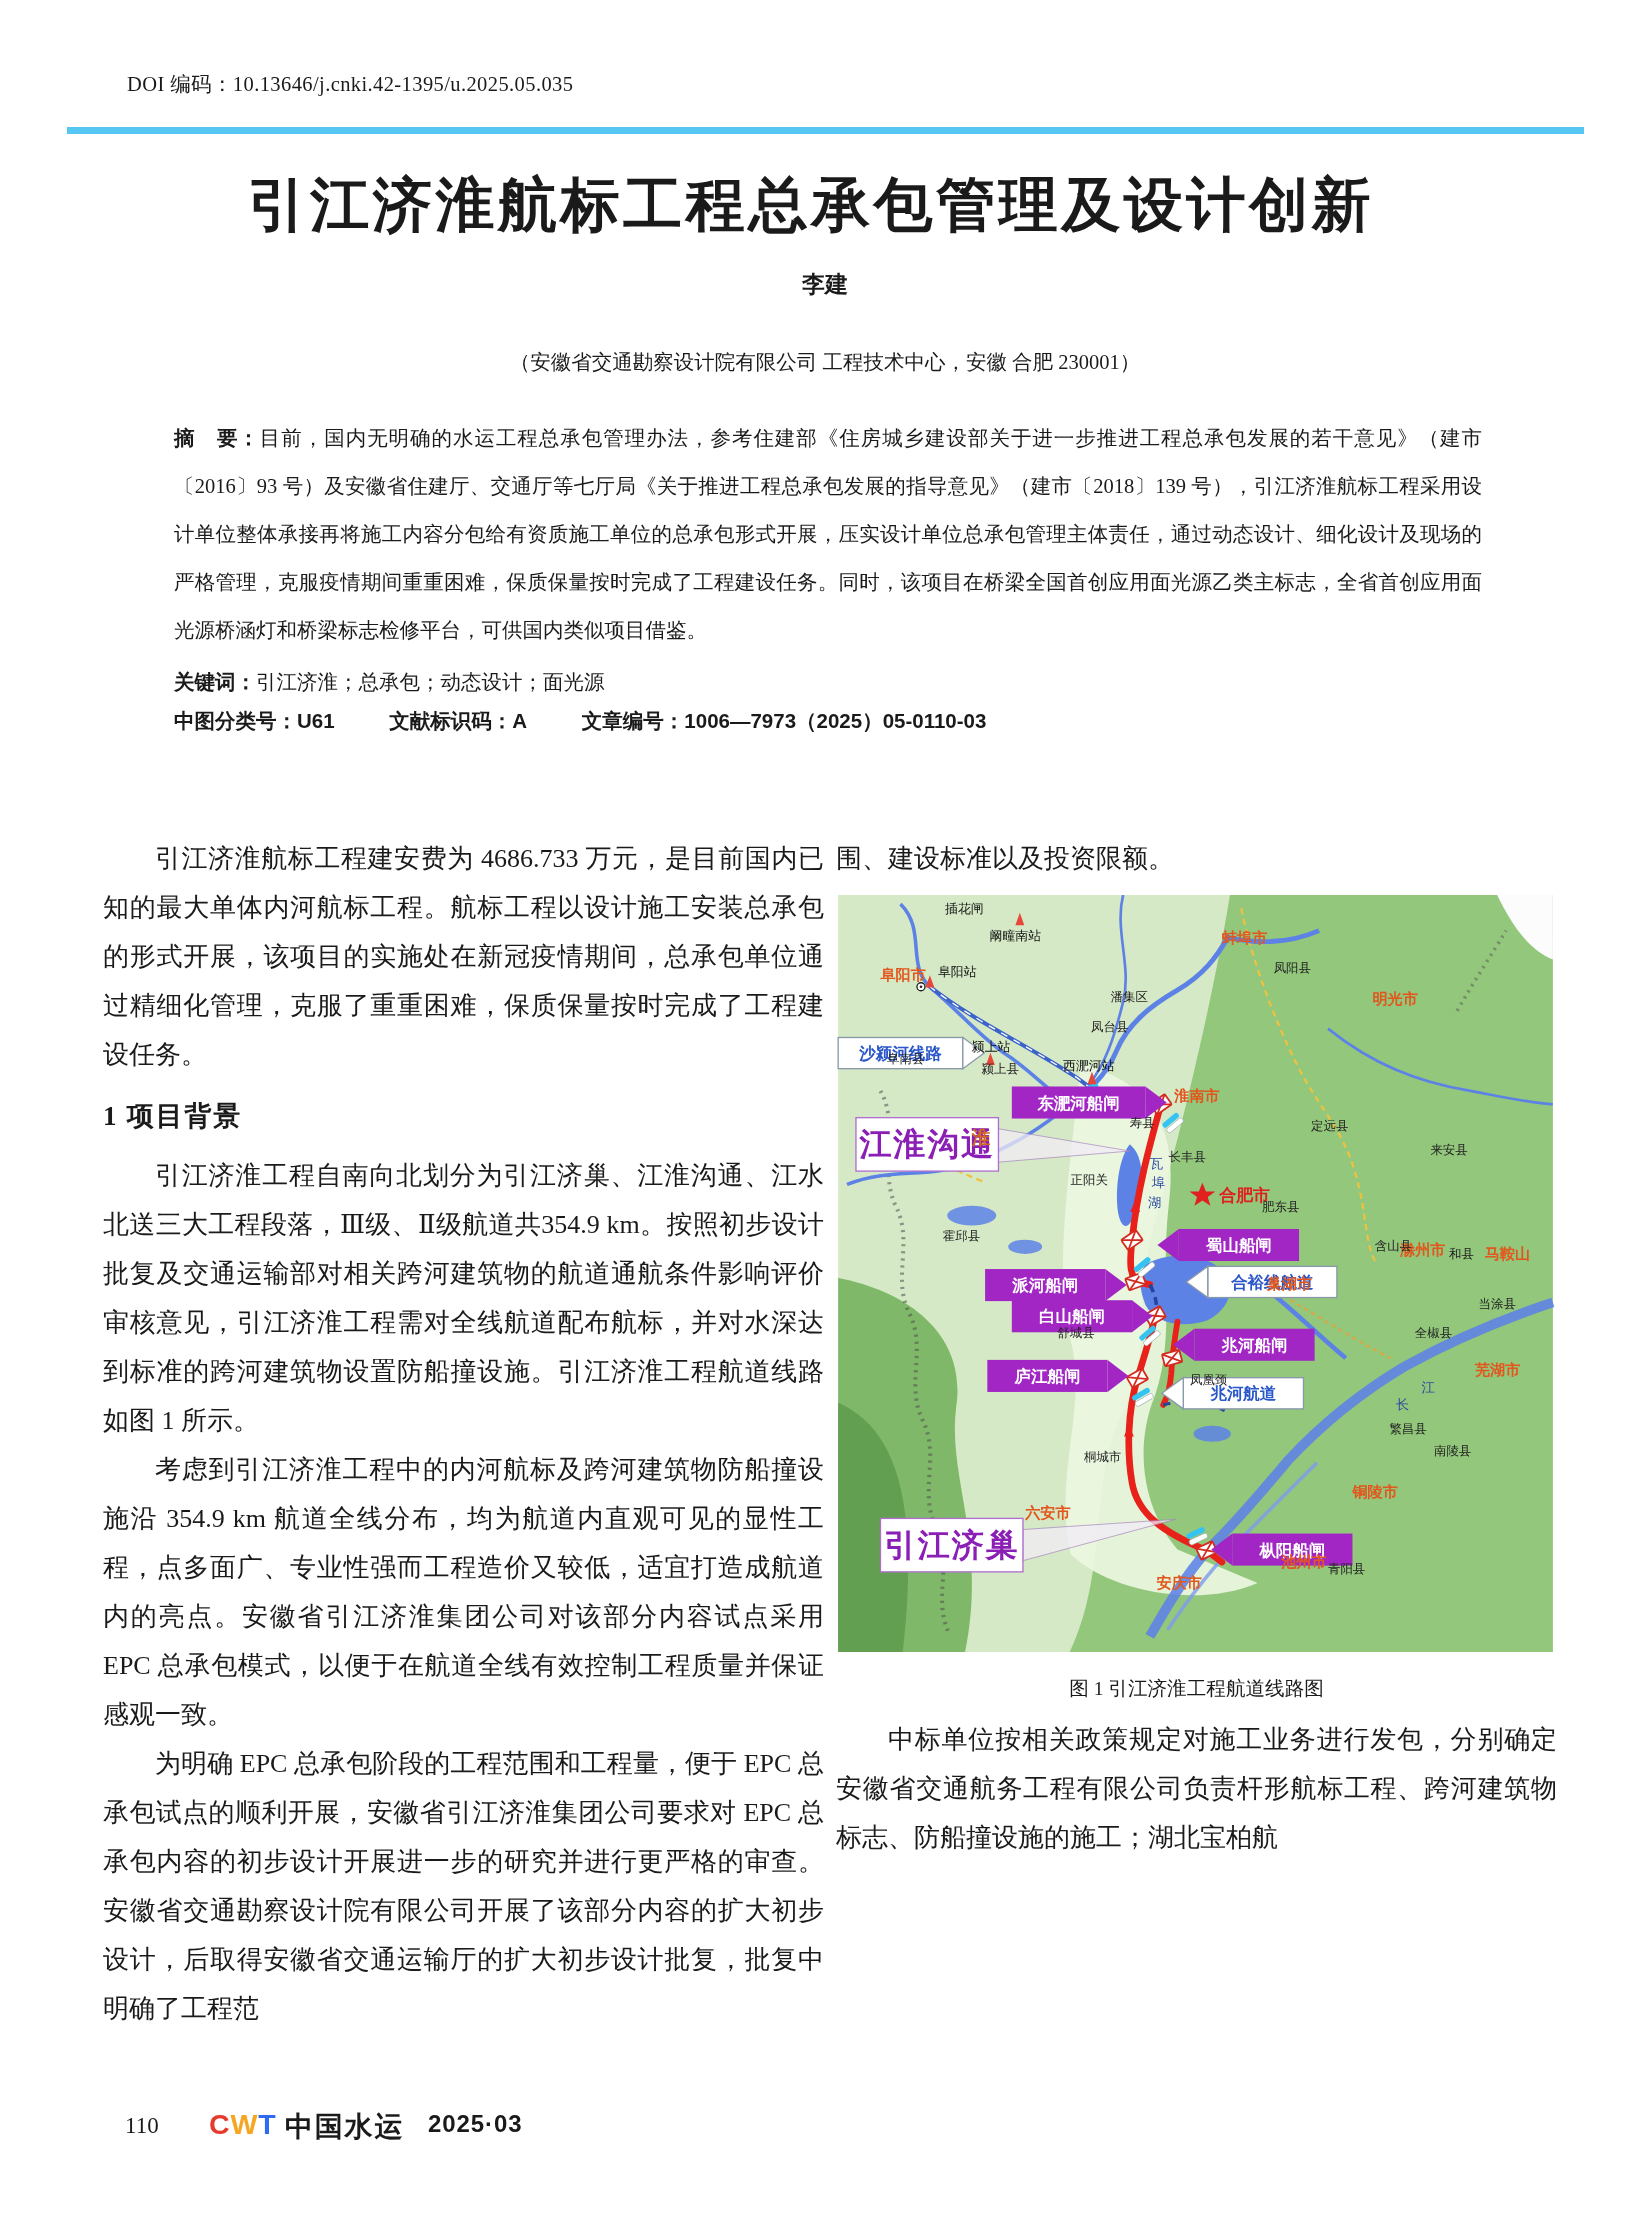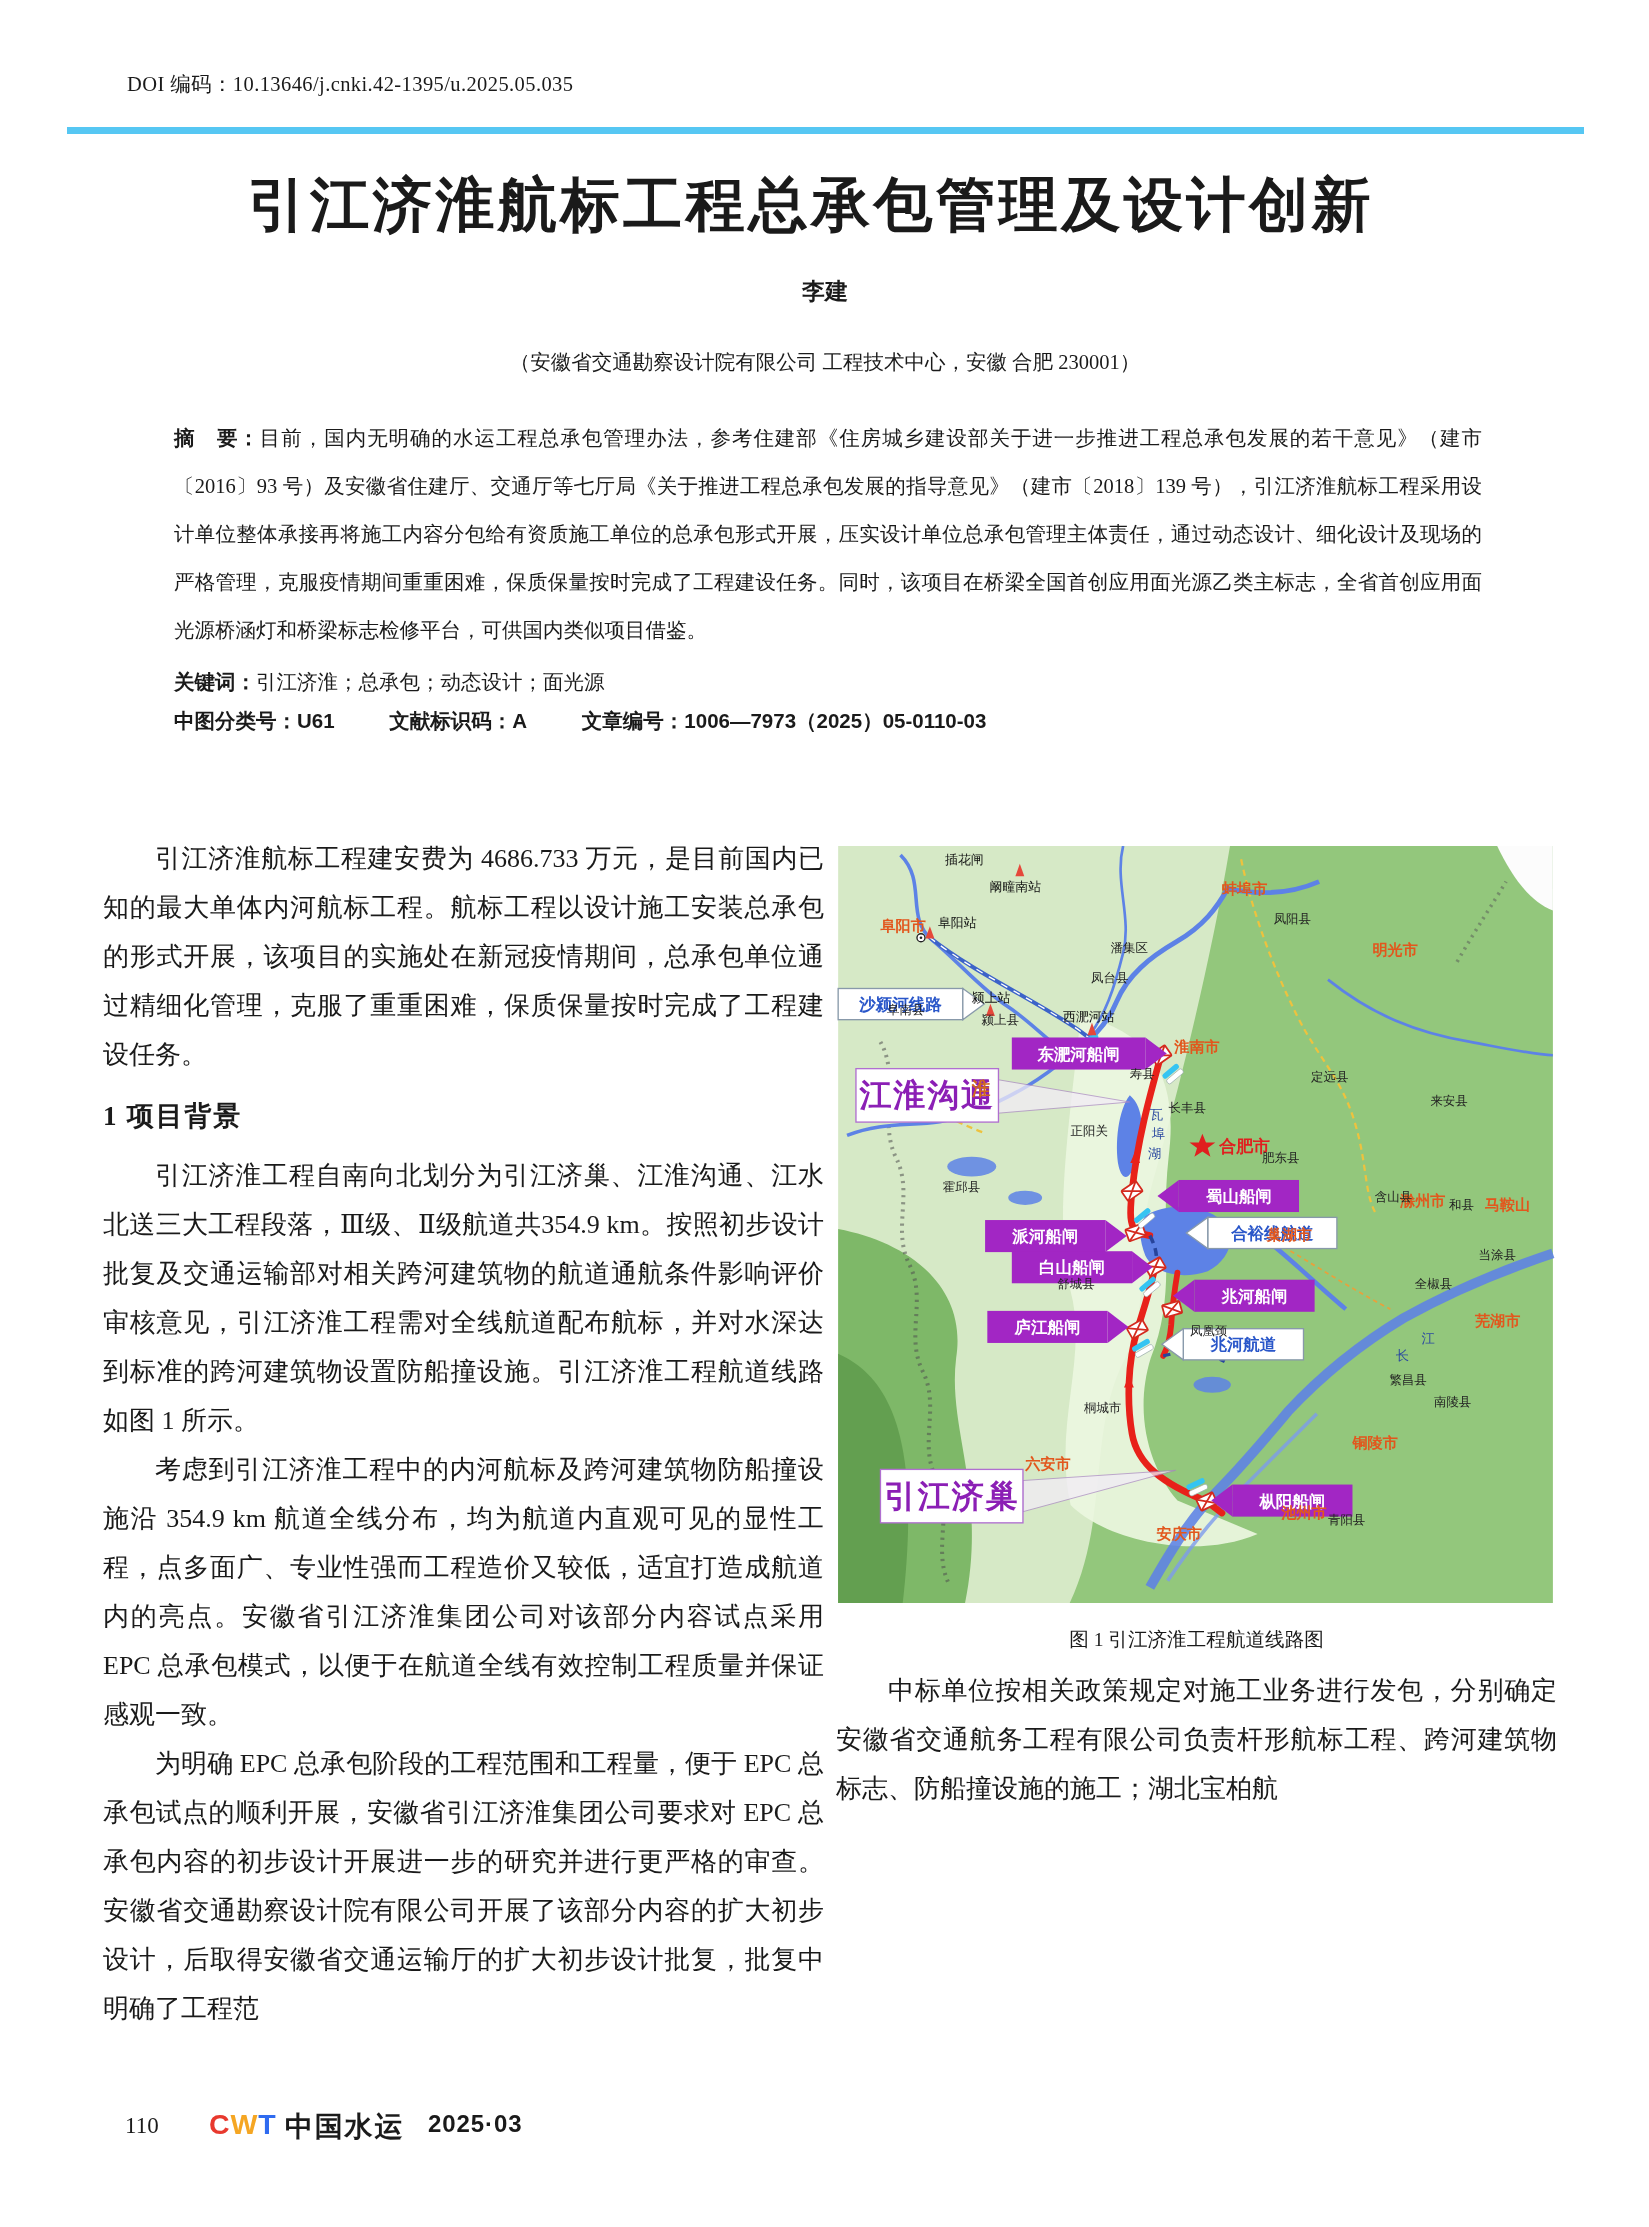--- a/index.html
+++ b/index.html
@@ -2,21 +2,21 @@
 <html style="font-size:7.1px"><head>
 <meta charset="utf-8">
 <style>
   html,body{margin:0;padding:0;background:#fff;}
   .page{position:relative;width:1650px;height:2239px;background:#ffffff;overflow:hidden;
         font-family:"Liberation Serif","DejaVu Serif",serif;color:#1a1a1a;}
   .doi-line{position:absolute;left:127px;top:70px;font-size:20.5px;letter-spacing:0.4px;}
   .header-rule{position:absolute;left:67px;top:127px;width:1517px;height:7.1px;background:#56c7f3;}
   .title{position:absolute;left:0;top:166px;width:1622px;text-align:center;font-size:59px;
          font-weight:bold;letter-spacing:3.6px;}
-  .author{position:absolute;left:0;top:276px;width:1650px;text-align:center;font-size:23px;font-weight:bold;}
+  .author{position:absolute;left:0;top:269px;width:1650px;text-align:center;font-size:23px;font-weight:bold;}
   .affiliation{position:absolute;left:0;top:348px;width:1650px;text-align:center;font-size:20.5px;}
   .abstract{position:absolute;left:174px;top:414px;width:1308px;font-size:20.5px;line-height:48px;
             text-align:justify;}
   .abstract .lbl,.kw .lbl{font-family:"Liberation Sans","DejaVu Sans",sans-serif;font-weight:bold;}
   .kw{position:absolute;left:174px;top:668px;width:1308px;font-size:20.5px;}
   .clc{position:absolute;left:174px;top:707px;width:1308px;font-size:20.5px;
        font-family:"Liberation Sans","DejaVu Sans",sans-serif;font-weight:bold;}
   .clc .pair{margin-right:49px;text-align:right;}
   .col{position:absolute;top:834px;width:721px;font-size:26px;line-height:49px;text-align:justify;}
   .col p{margin:0;text-indent:2em;}
@@ -71,20 +71,21 @@
 
   <div class="col col-left">
     <p>引江济淮航标工程建安费为 4686.733 万元，是目前国内已知的最大单体内河航标工程。航标工程以设计施工安装总承包的形式开展，该项目的实施处在新冠疫情期间，总承包单位通过精细化管理，克服了重重困难，保质保量按时完成了工程建设任务。</p>
     <div class="sec-h">1 项目背景</div>
     <p>引江济淮工程自南向北划分为引江济巢、江淮沟通、江水北送三大工程段落，Ⅲ级、Ⅱ级航道共354.9 km。按照初步设计批复及交通运输部对相关跨河建筑物的航道通航条件影响评价审核意见，引江济淮工程需对全线航道配布航标，并对水深达到标准的跨河建筑物设置防船撞设施。引江济淮工程航道线路如图 1 所示。</p>
     <p>考虑到引江济淮工程中的内河航标及跨河建筑物防船撞设施沿 354.9 km 航道全线分布，均为航道内直观可见的显性工程，点多面广、专业性强而工程造价又较低，适宜打造成航道内的亮点。安徽省引江济淮集团公司对该部分内容试点采用 EPC 总承包模式，以便于在航道全线有效控制工程质量并保证感观一致。</p>
     <p>为明确 EPC 总承包阶段的工程范围和工程量，便于 EPC 总承包试点的顺利开展，安徽省引江济淮集团公司要求对 EPC 总承包内容的初步设计开展进一步的研究并进行更严格的审查。安徽省交通勘察设计院有限公司开展了该部分内容的扩大初步设计，后取得安徽省交通运输厅的扩大初步设计批复，批复中明确了工程范</p>
   </div>
 
   <div class="col col-right">
+    <p class="noindent">围、建设标准以及投资限额。</p>
 
     <div class="figure">
     <svg width="719" height="757" viewBox="0 0 1605 1700" style="font-size:58px">
 
       <rect x="0" y="0" width="1605" height="1700" fill="#d6e9c6"></rect>
       <path d="M880,0 L1605,0 L1605,1700 L520,1700 C610,1510 560,1310 645,1150 C705,1020 665,900 705,760 C745,620 830,300 880,0 Z" fill="#93c77c"></path>
       <path d="M0,860 C160,890 290,990 265,1150 C245,1310 335,1450 285,1700 L0,1700 Z" fill="#7eb868"></path>
       <path d="M0,1140 C125,1195 185,1350 145,1700 L0,1700 Z" fill="#639f50"></path>
       <path d="M545,380 C705,420 765,520 742,700 C722,880 762,1000 702,1150 C662,1280 702,1400 762,1470 L942,1545 C802,1605 602,1560 522,1480 C482,1300 562,1150 522,1000 C482,850 522,600 545,380 Z" fill="#ecf6e0" opacity="0.92"></path>
       <path d="M1480,0 L1605,0 L1605,145 C1548,122 1510,62 1480,0 Z" fill="#fcfcfc"></path>

